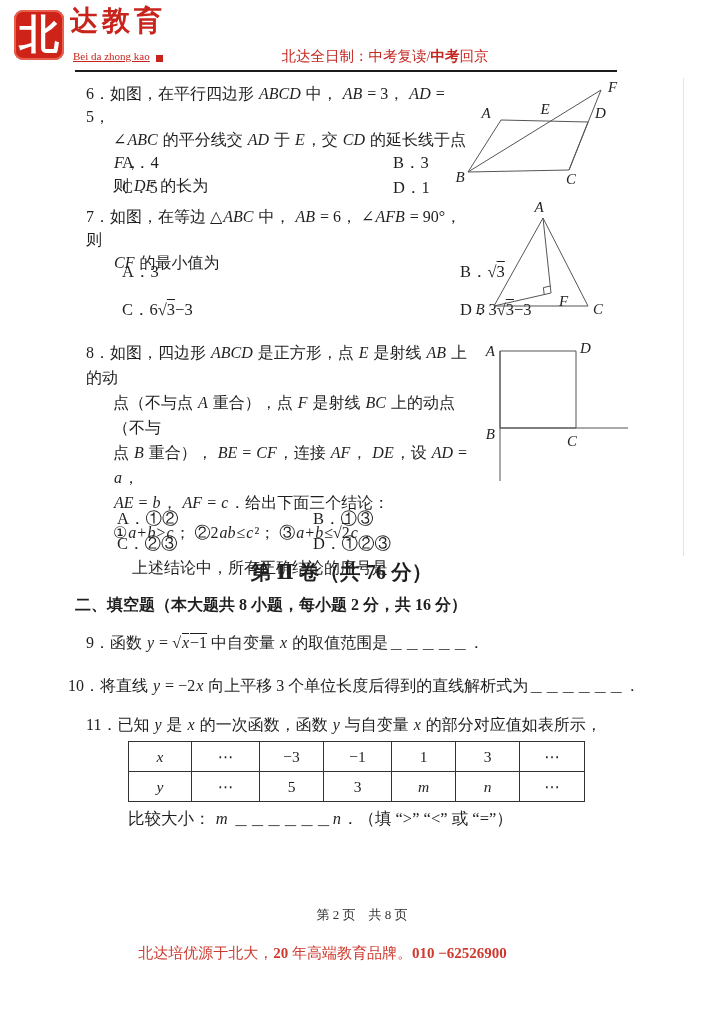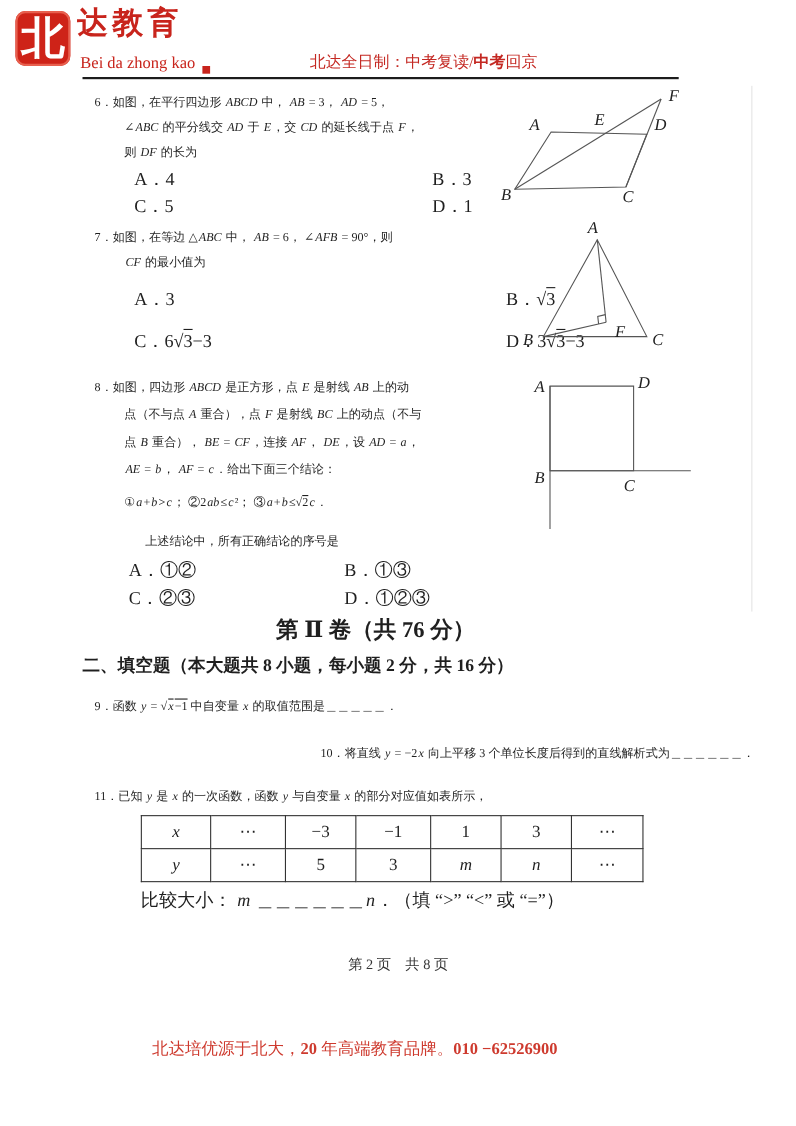--- a/index.html
+++ b/index.html
@@ -9,28 +9,28 @@
   b{font-weight:bold;}
   .sqrt{white-space:nowrap;}
   .sqrt .ovl{text-decoration:overline;}
   
   .seal{position:absolute;left:14px;top:10px;width:50px;height:50px;background:#ce2318;
         border-radius:9px;display:flex;align-items:center;justify-content:center;
         box-shadow:inset 0 0 0 2px #e8604f;}
   .seal span{color:#fff;font-size:40px;font-weight:bold;line-height:1;}
   .brand{position:absolute;left:70px;top:2px;font-size:28px;font-weight:bold;color:#c8241c;
          letter-spacing:4px;}
-  .pinyin{position:absolute;left:73px;top:50px;font-size:15px;color:#c8241c;display:flex;align-items:flex-end;gap:6px;}
+  .pinyin{position:absolute;left:73px;top:50px;font-size:11px;color:#c8241c;display:flex;align-items:flex-end;gap:6px;text-decoration:underline;}
   .pinyin .dot{width:7px;height:7px;background:#c8241c;display:inline-block;}
   .tagline{position:absolute;left:105px;top:47px;width:560px;text-align:center;
            font-size:14.5px;color:#c42822;}
   .hrule{position:absolute;left:75px;top:70px;width:542px;height:2px;background:#1c1c1c;}
   .scan-line{position:absolute;left:683px;top:78px;width:1px;height:478px;background:#e4e4e4;}
   
-  .q{position:absolute;font-size:11px;}
+  .q{position:absolute;font-size:16px;}
   .q .ln{line-height:23px;}
   .q .cont{margin-left:27px;}
   .q8 .ln{line-height:25px;}
   .q8 .gap1{margin-top:5px;}
   .q8 .gap2{margin-top:10px;margin-left:46px;}
   .opt{position:absolute;font-size:16.5px;line-height:20px;}
   
   .fig{position:absolute;}
   .fig line,.fig polygon,.fig polyline{stroke:#555;stroke-width:1;fill:none;}
   .fig text{font-size:15px;font-style:italic;fill:#222;
@@ -38,21 +38,21 @@
   
   .sec-title{position:absolute;left:0;top:558px;width:683px;text-align:center;
              font-size:20.5px;font-weight:bold;}
   .fill-header{position:absolute;left:75px;top:595px;font-size:16px;font-weight:bold;}
   
   .tbl{position:absolute;left:128px;top:741px;border-collapse:collapse;}
   .tbl td{border:1px solid #333;height:29px;text-align:center;vertical-align:middle;
           font-size:15.5px;padding:0;}
   .compare{position:absolute;left:128px;top:808px;font-size:16.5px;}
   
-  .pagenum{position:absolute;left:0;top:868px;width:724px;text-align:center;font-size:13px;color:#333;}
+  .pagenum{position:absolute;left:0;top:906px;width:724px;text-align:center;font-size:13px;color:#333;}
   .slogan{position:absolute;left:0;top:944px;width:645px;text-align:center;font-size:15px;color:#ce3a2e;}
 </style>
 </head>
 <body>
 
 <div class="page">
 
   <div class="seal">
     <span>北</span>
   </div>
@@ -129,21 +129,21 @@
     <text x="20" y="106" text-anchor="end">B</text>
     <text x="97" y="113" text-anchor="middle">C</text>
   </svg>
 
   <div class="sec-title">第 Ⅱ 卷（共 76 分）</div>
   <div class="fill-header">二、填空题（本大题共 8 小题，每小题 2 分，共 16 分）</div>
 
   <div class="q" style="left:86px;top:631px;width:600px;">
     <div class="ln">9．函数 <i>y</i> = <span class="sqrt">√<span class="ovl"><i>x</i>−1</span></span> 中自变量 <i>x</i> 的取值范围是＿＿＿＿＿．</div>
   </div>
-  <div class="q" style="left:86px;top:674px;width:600px;text-align:right;">
+  <div class="q" style="left:68px;top:674px;width:600px;">
     <div class="ln">10．将直线 <i>y</i> = −2<i>x</i> 向上平移 3 个单位长度后得到的直线解析式为＿＿＿＿＿＿．</div>
   </div>
   <div class="q" style="left:86px;top:713px;width:600px;">
     <div class="ln">11．已知 <i>y</i> 是 <i>x</i> 的一次函数，函数 <i>y</i> 与自变量 <i>x</i> 的部分对应值如表所示，</div>
   </div>
 
   <table class="tbl">
     <tbody>
         <tr>
       <td style="width:62px"><i>x</i></td>

